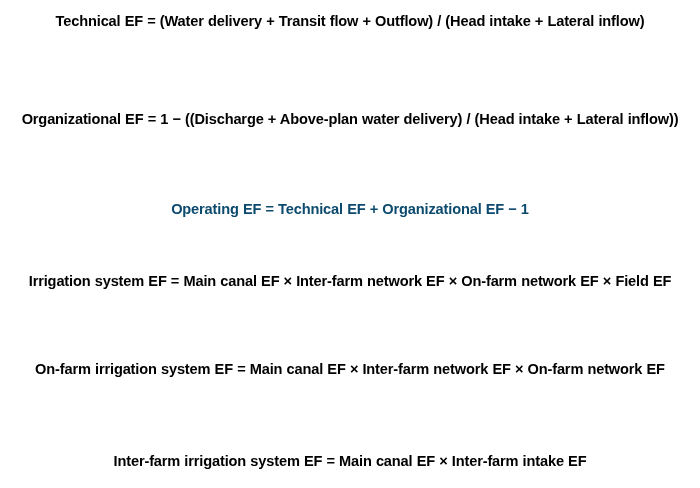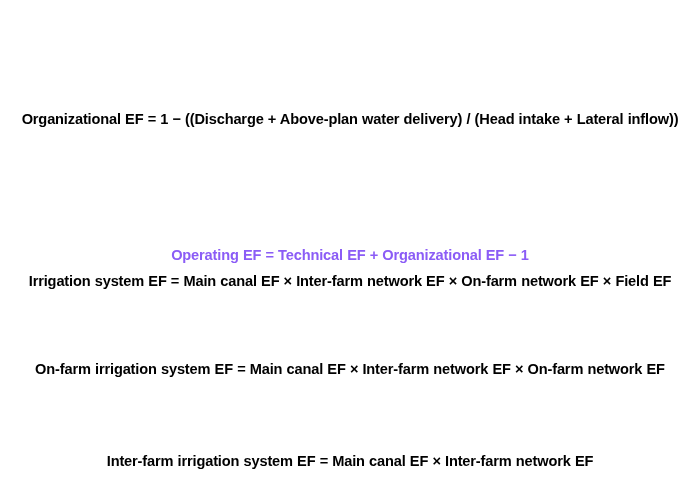--- a/index.html
+++ b/index.html
@@ -44,34 +44,37 @@
   #formula-block-3 { top: 198px; }
   #formula-block-4 { top: 270px; }
   #formula-block-5 { top: 358px; }
   #formula-block-6 { top: 450px; }
 </style>
 </head>
 <body style="background: rgb(255, 255, 255);">
 
 <div id="formula-sheet" style="background: rgb(255, 255, 255);">
 
+  <div class="formula-block" id="formula-block-1" style="color: rgb(0, 0, 0);">
+    <span class="formula-text">Technical EF = (Water delivery + Transit flow + Outflow) / (Head intake + Lateral inflow)</span>
+  </div>
 
   <div class="formula-block" id="formula-block-2" style="color: rgb(0, 0, 0);">
     <span class="formula-text">Organizational EF = 1 − ((Discharge + Above-plan water delivery) / (Head intake + Lateral inflow))</span>
   </div>
 
-  <div class="formula-block" id="formula-block-3" style="color: #8b5cf6; margin-top: 46px;">
+  <div class="formula-block" id="formula-block-3" style="color: #0c4a6e;">
     <span class="formula-text">Operating EF = Technical EF + Organizational EF − 1</span>
   </div>
 
   <div class="formula-block" id="formula-block-5" style="color: rgb(0, 0, 0);">
     <span class="formula-text">On-farm irrigation system EF = Main canal EF × Inter-farm network EF × On-farm network EF</span>
   </div>
 
   <div class="formula-block" id="formula-block-4" style="color: rgb(0, 0, 0);">
     <span class="formula-text">Irrigation system EF = Main canal EF × Inter-farm network EF × On-farm network EF × Field EF</span>
   </div>
 
   <div class="formula-block" id="formula-block-6" style="color: rgb(0, 0, 0);">
-    <span class="formula-text">Inter-farm irrigation system EF = Main canal EF × Inter-farm network EF</span>
+    <span class="formula-text">Inter-farm irrigation system EF = Main canal EF × Inter-farm intake EF</span>
   </div>
 
 </div>
 
 </body></html>

